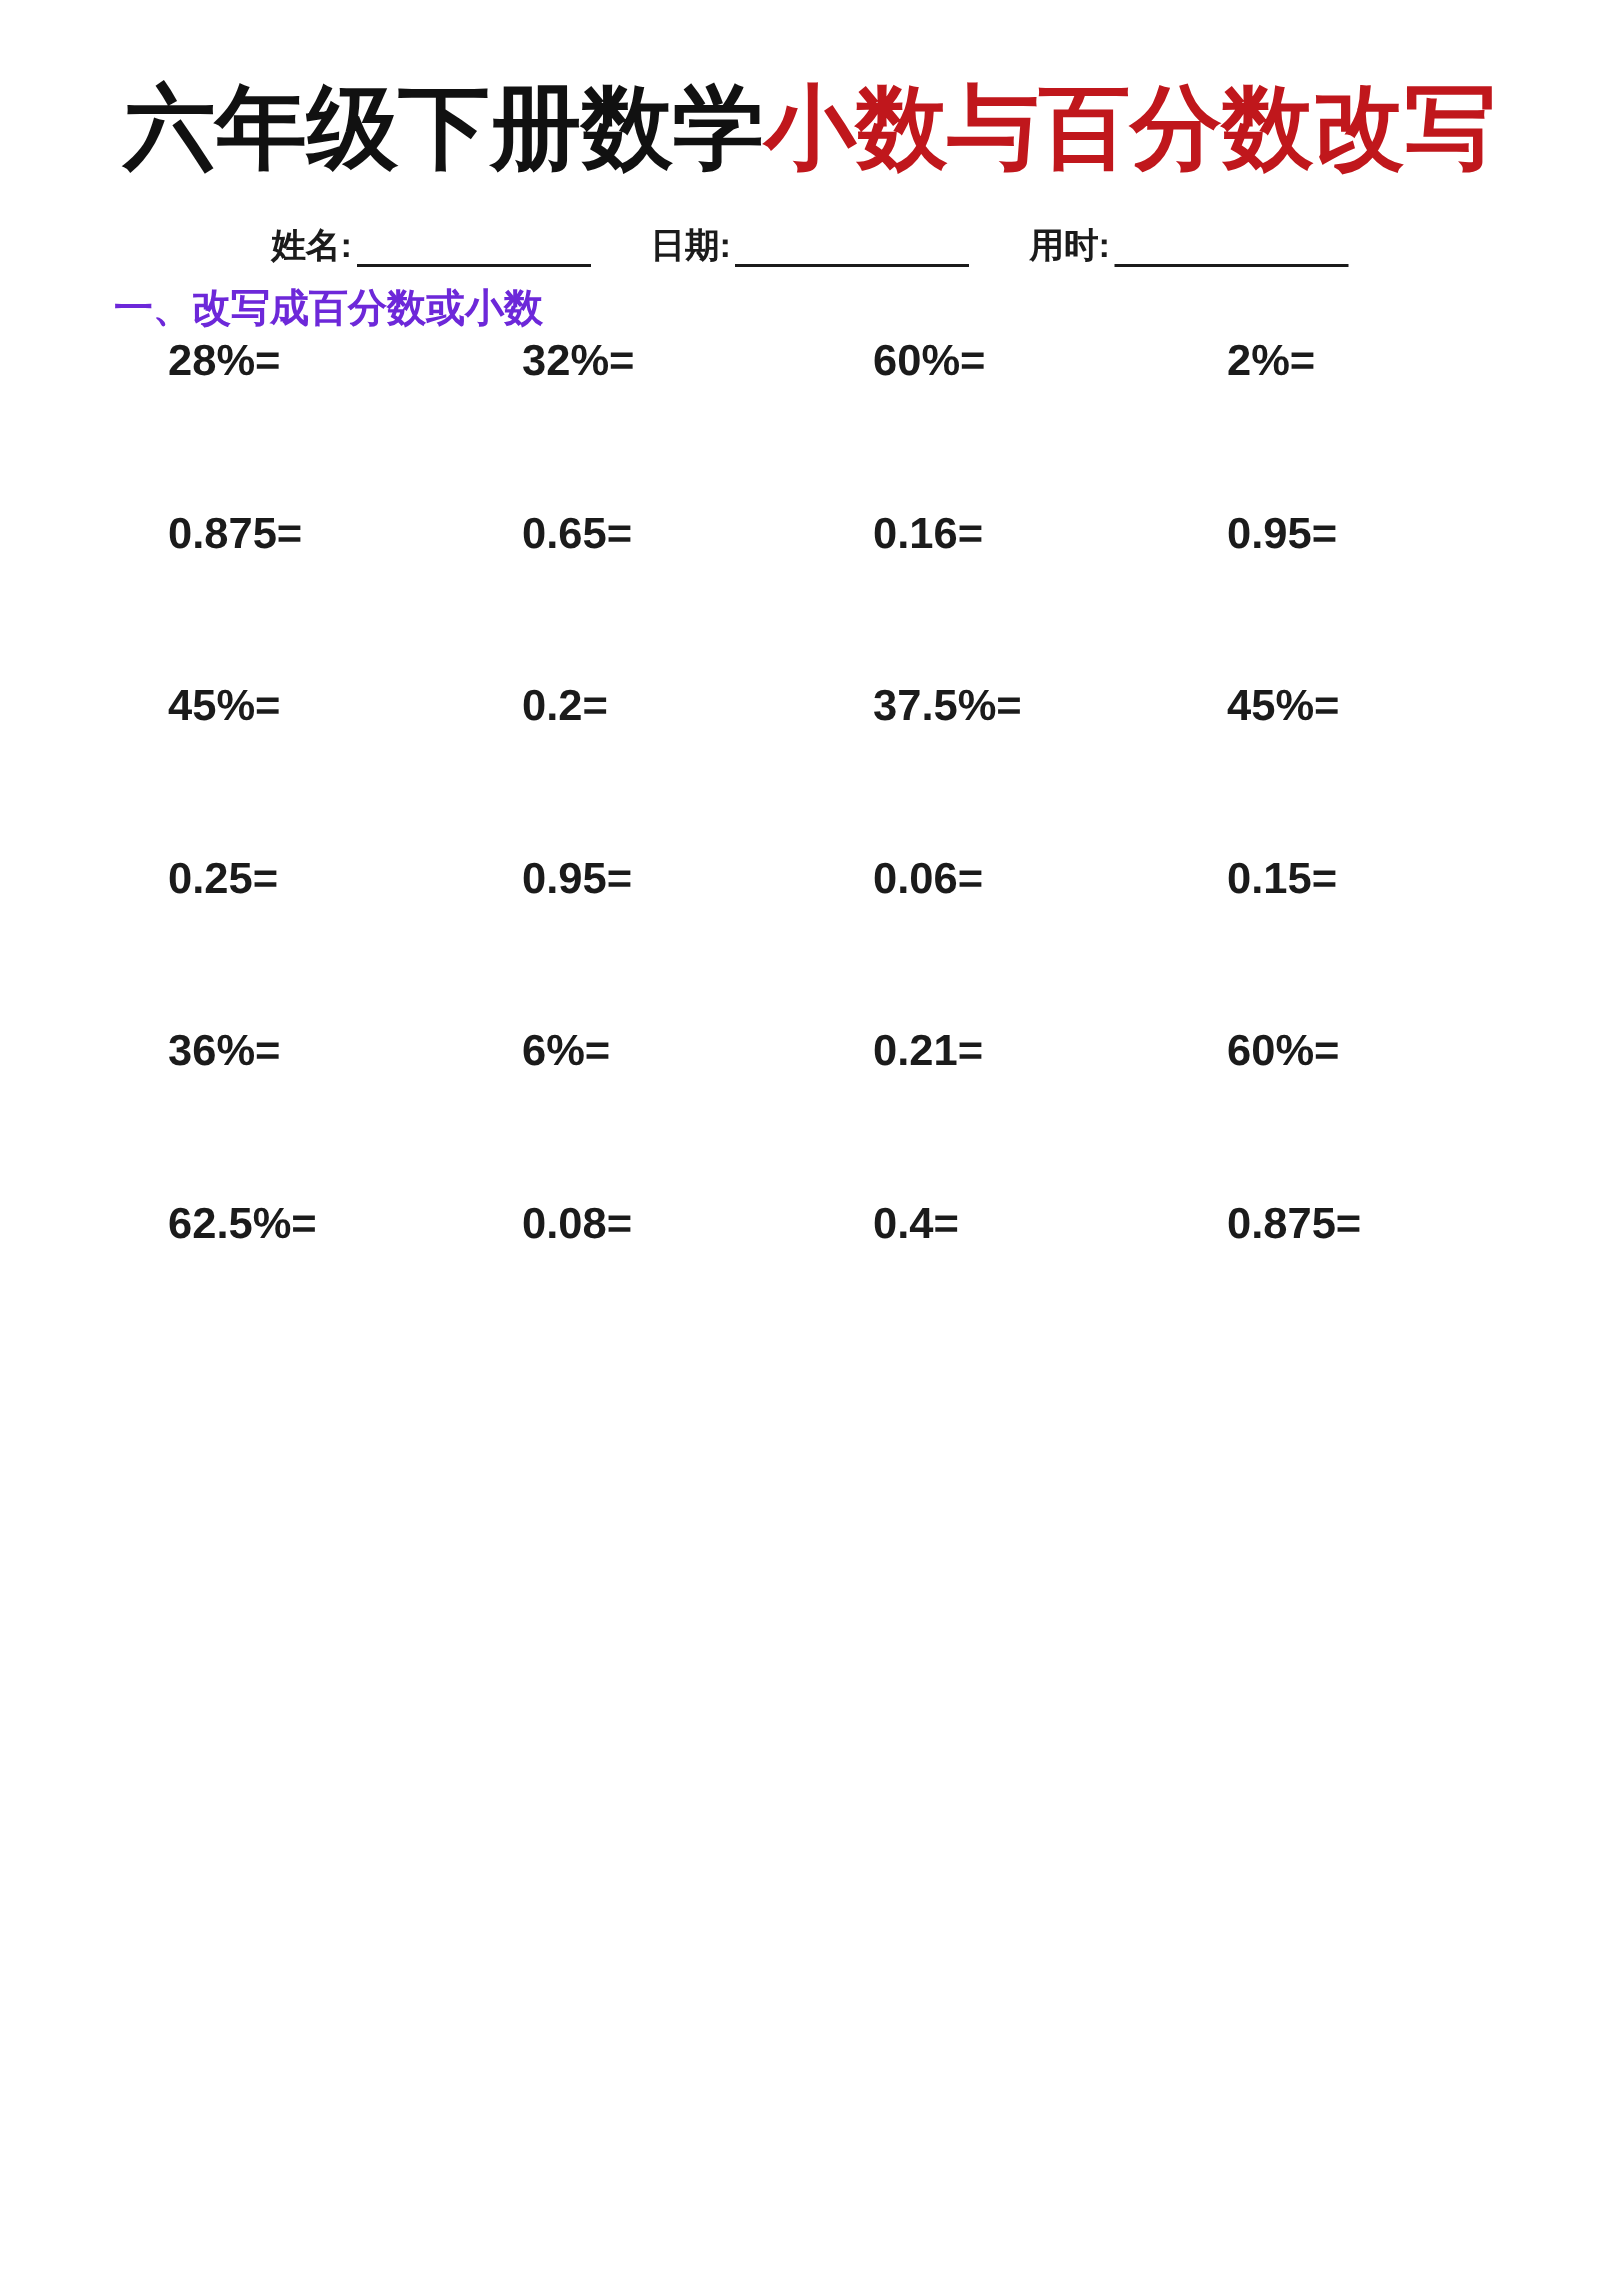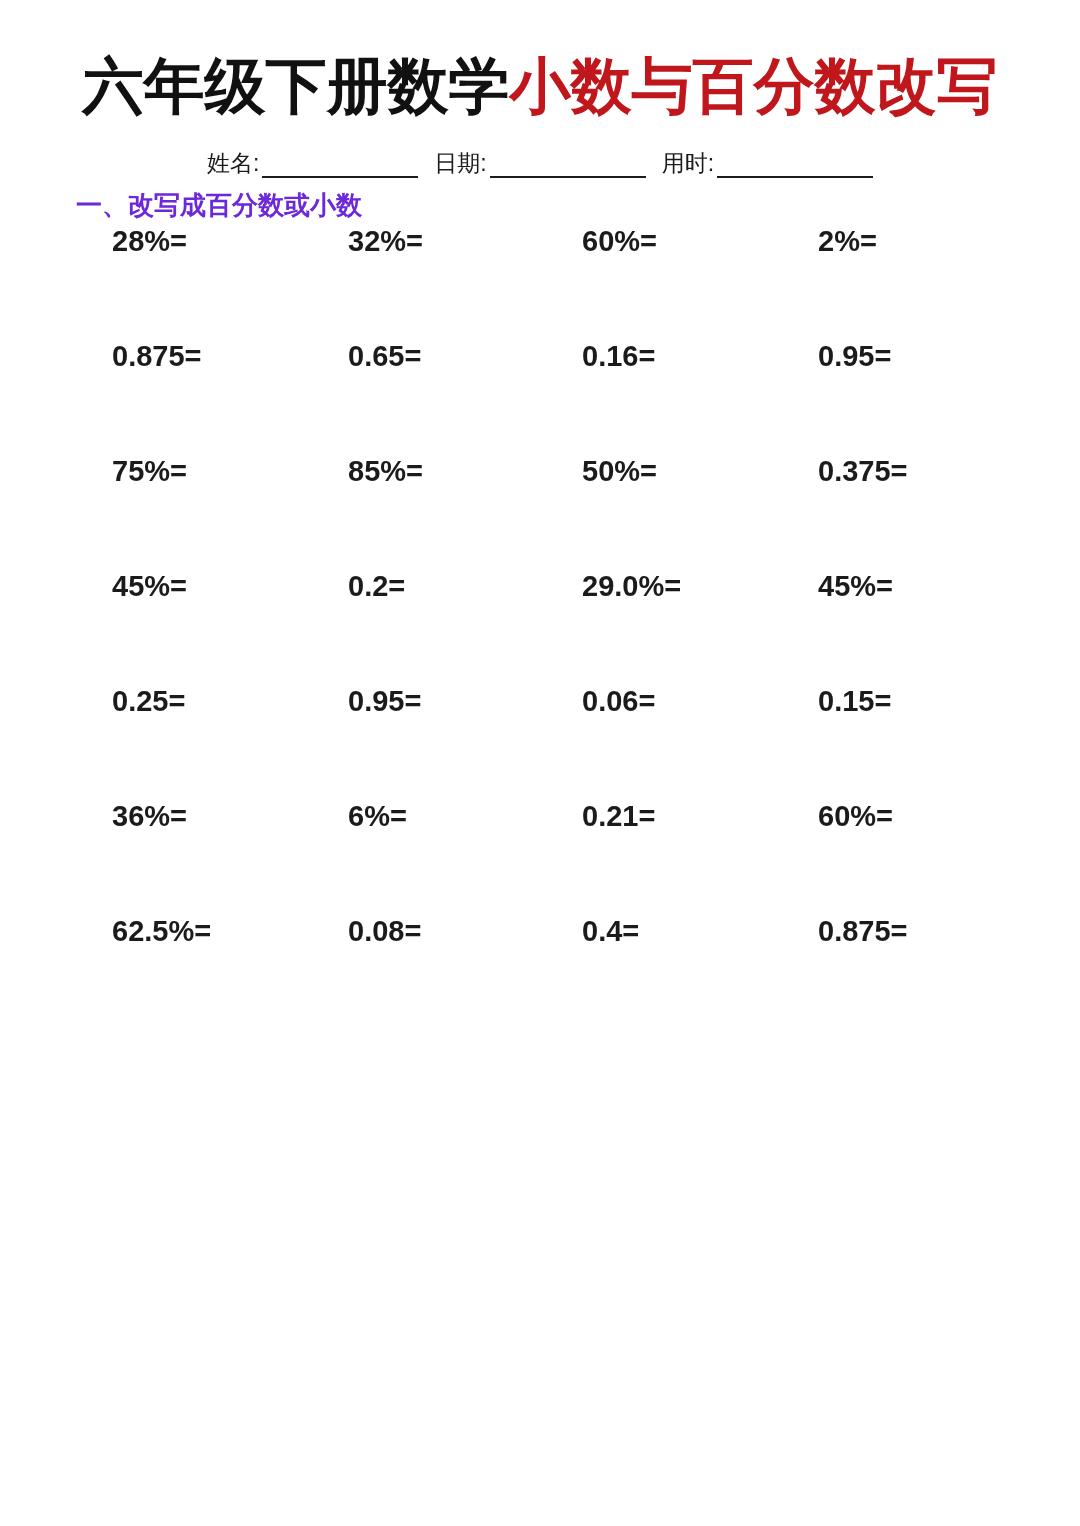--- a/index.html
+++ b/index.html
@@ -46,23 +46,23 @@
   
   .info-row {
     position: absolute;
     top: 101px;
     left: 0;
     width: 1080px;
     height: 34px;
     display: flex;
     justify-content: center;
     align-items: flex-end;
-    gap: 16px;
+    gap: 40px;
     font-family: "Liberation Sans", "DejaVu Sans", sans-serif;
-    font-weight: normal;
+    font-weight: bold;
     font-size: 23px;
     line-height: 30px;
     color: #1b1b1b;
   }
   .info-field {
     display: flex;
     align-items: flex-end;
     white-space: nowrap;
   }
   .info-label { margin-right: 3px; }
@@ -159,29 +159,23 @@
         <div class="problem-cell col-2">60%=</div>
         <div class="problem-cell col-3">2%=</div>
       </div>
       <div class="problem-row">
         <div class="problem-cell col-0">0.875=</div>
         <div class="problem-cell col-1">0.65=</div>
         <div class="problem-cell col-2">0.16=</div>
         <div class="problem-cell col-3">0.95=</div>
       </div>
       <div class="problem-row">
-        <div class="problem-cell col-0">75%=</div>
-        <div class="problem-cell col-1">85%=</div>
-        <div class="problem-cell col-2">50%=</div>
-        <div class="problem-cell col-3">0.375=</div>
-      </div>
-      <div class="problem-row">
         <div class="problem-cell col-0">45%=</div>
         <div class="problem-cell col-1">0.2=</div>
-        <div class="problem-cell col-2">29.0%=</div>
+        <div class="problem-cell col-2">37.5%=</div>
         <div class="problem-cell col-3">45%=</div>
       </div>
       <div class="problem-row">
         <div class="problem-cell col-0">0.25=</div>
         <div class="problem-cell col-1">0.95=</div>
         <div class="problem-cell col-2">0.06=</div>
         <div class="problem-cell col-3">0.15=</div>
       </div>
       <div class="problem-row">
         <div class="problem-cell col-0">36%=</div>

